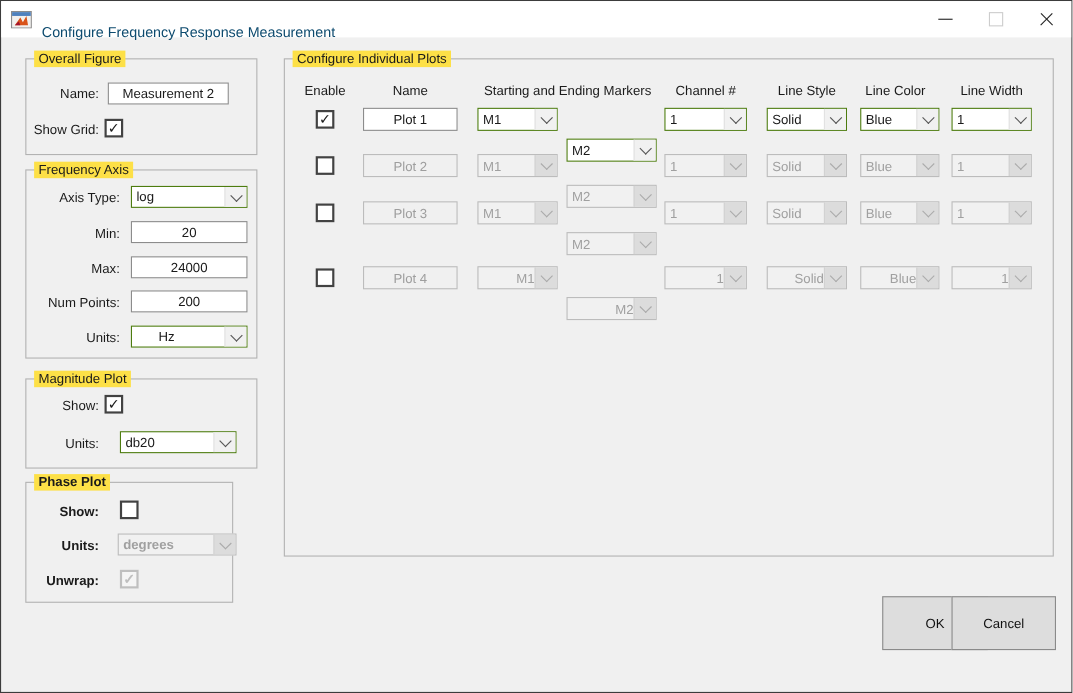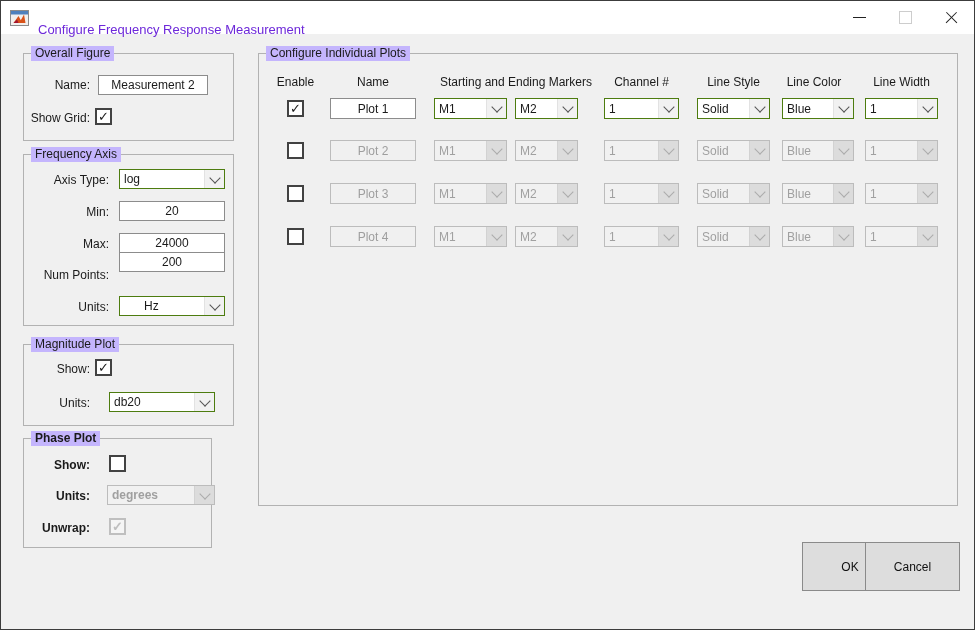--- a/index.html
+++ b/index.html
@@ -3,34 +3,34 @@
 <meta charset="utf-8">
 <style>
   html,body{margin:0;padding:0;background:#cfcfcf;}
   .window{
     position:relative;width:975px;height:630px;background:#f0f0f0;
     border:1px solid #3c3c3c;box-sizing:border-box;overflow:hidden;
     font-family:"Liberation Sans",sans-serif;font-size:12px;color:#1a1a1a;
   }
   
   .titlebar{height:33px;background:#ffffff;display:flex;align-items:center;padding-left:9px;}
-  .title-text{margin-left:9px;font-size:13px;color:#6d28d9;margin-top:24px;}
+  .title-text{margin-left:9px;font-size:13px;color:#0c4a6e;margin-top:24px;}
   .win-controls{margin-left:auto;display:flex;height:100%;}
   .win-btn{width:46px;height:100%;display:flex;align-items:center;justify-content:center;}
   .min-glyph{width:13px;height:1px;background:#222;}
   .max-glyph{width:11px;height:11px;border:1px solid #cdcdcd;background:#fff;}
   .close-glyph{position:relative;width:13px;height:13px;}
   .close-glyph::before,.close-glyph::after{
     content:"";position:absolute;left:-1px;top:6px;width:15px;height:1.4px;background:#222;}
   .close-glyph::before{transform:rotate(45deg);}
   .close-glyph::after{transform:rotate(-45deg);}
   
   .content{position:absolute;left:0;top:34px;right:0;bottom:0;}
   .group{position:absolute;border:1px solid #b2b2b2;box-sizing:border-box;}
-  .glabel{position:absolute;top:-8px;left:7px;background:#c4b5fd;padding:0 4px;line-height:15px;white-space:nowrap;}
+  .glabel{position:absolute;top:-8px;left:7px;background:#fde047;padding:0 4px;line-height:15px;white-space:nowrap;}
   .flabel{position:absolute;text-align:right;line-height:14px;white-space:nowrap;}
   .hlabel{position:absolute;text-align:center;line-height:14px;white-space:nowrap;}
   
   .edit{position:absolute;height:20px;box-sizing:border-box;background:#fff;border:1px solid #8c8c8c;
         display:flex;align-items:center;justify-content:center;overflow:hidden;}
   .edit.disabled{background:#f0f0f0;border-color:#bcbcbc;color:#9e9e9e;}
   .combo{position:absolute;height:20px;box-sizing:border-box;background:#fff;border:1px solid #4d7c0f;
          display:flex;align-items:center;}
   .combo-text{flex:1;padding-left:4px;overflow:hidden;white-space:nowrap;}
   .combo-btn{width:19px;align-self:stretch;background:#f1f1f1;border-left:1px solid #e2e2e2;
@@ -41,21 +41,21 @@
   .combo.disabled .combo-btn{background:#dcdcdc;border-left-color:#d2d2d2;}
   .combo.disabled .chev{border-color:#ababab;}
   .checkbox{position:absolute;width:13px;height:13px;background:#fff;border:2px solid #424242;
             display:flex;align-items:center;justify-content:center;font-size:13px;line-height:13px;color:#1a1a1a;}
   .checkbox.disabled{border-color:#bfbfbf;color:#bfbfbf;background:#f5f5f5;}
   .row{position:absolute;left:0;right:0;height:22px;}
   
   .c-cb{left:28px;top:2px;}
   .c-name{left:71px;width:86px;height:21px;}
   .c-m1{left:175px;width:73px;height:21px;}
-  .c-m2{left:256px;width:63px;height:21px;}
+  .c-m2{left:256px;width:82px;height:21px;margin-top:28px;}
   .c-ch{left:345px;width:75px;height:21px;}
   .c-style{left:438px;width:73px;height:21px;}
   .c-color{left:523px;width:72px;height:21px;}
   .c-width{left:606px;width:73px;height:21px;}
   .btn{position:absolute;background:#dddddd;border:1px solid #8a8a8a;box-sizing:border-box;
        display:flex;align-items:center;justify-content:center;color:#111;}
 </style>
 </head>
 <body>
 
@@ -107,21 +107,21 @@
       </div>
       <span class="flabel" style="left:0;top:50px;width:85px;">Min:</span>
       <div class="edit" style="left:95px;top:46px;width:106px;">
         <span>20</span>
       </div>
       <span class="flabel" style="left:0;top:82px;width:85px;">Max:</span>
       <div class="edit" style="left:95px;top:78px;width:106px;">
         <span>24000</span>
       </div>
       <span class="flabel" style="left:0;top:113px;width:85px;">Num Points:</span>
-      <div class="edit" style="left:95px;top:97px;width:106px;">
+      <div class="edit" style="left:95px;top:109px;width:106px;">
         <span>200</span>
       </div>
       <span class="flabel" style="left:0;top:145px;width:85px;">Units:</span>
       <div class="combo" style="left:95px;top:141px;width:106px;padding-left:20px;">
         <span class="combo-text">Hz</span>
         <span class="combo-btn">
             <i class="chev"></i>
           </span>
       </div>
     </div>
@@ -287,21 +287,21 @@
             </span>
           </div>
         <div class="combo c-width disabled">
             <span class="combo-text">1</span>
             <span class="combo-btn">
               <i class="chev"></i>
             </span>
           </div>
       </div>
 
-      <div class="row" style="top:172px;">
+      <div class="row" style="top:188px;text-align:right;">
         <div class="checkbox c-cb"></div>
         <div class="edit c-name disabled">
             <span>Plot 4</span>
           </div>
         <div class="combo c-m1 disabled">
             <span class="combo-text">M1</span>
             <span class="combo-btn">
               <i class="chev"></i>
             </span>
           </div>

